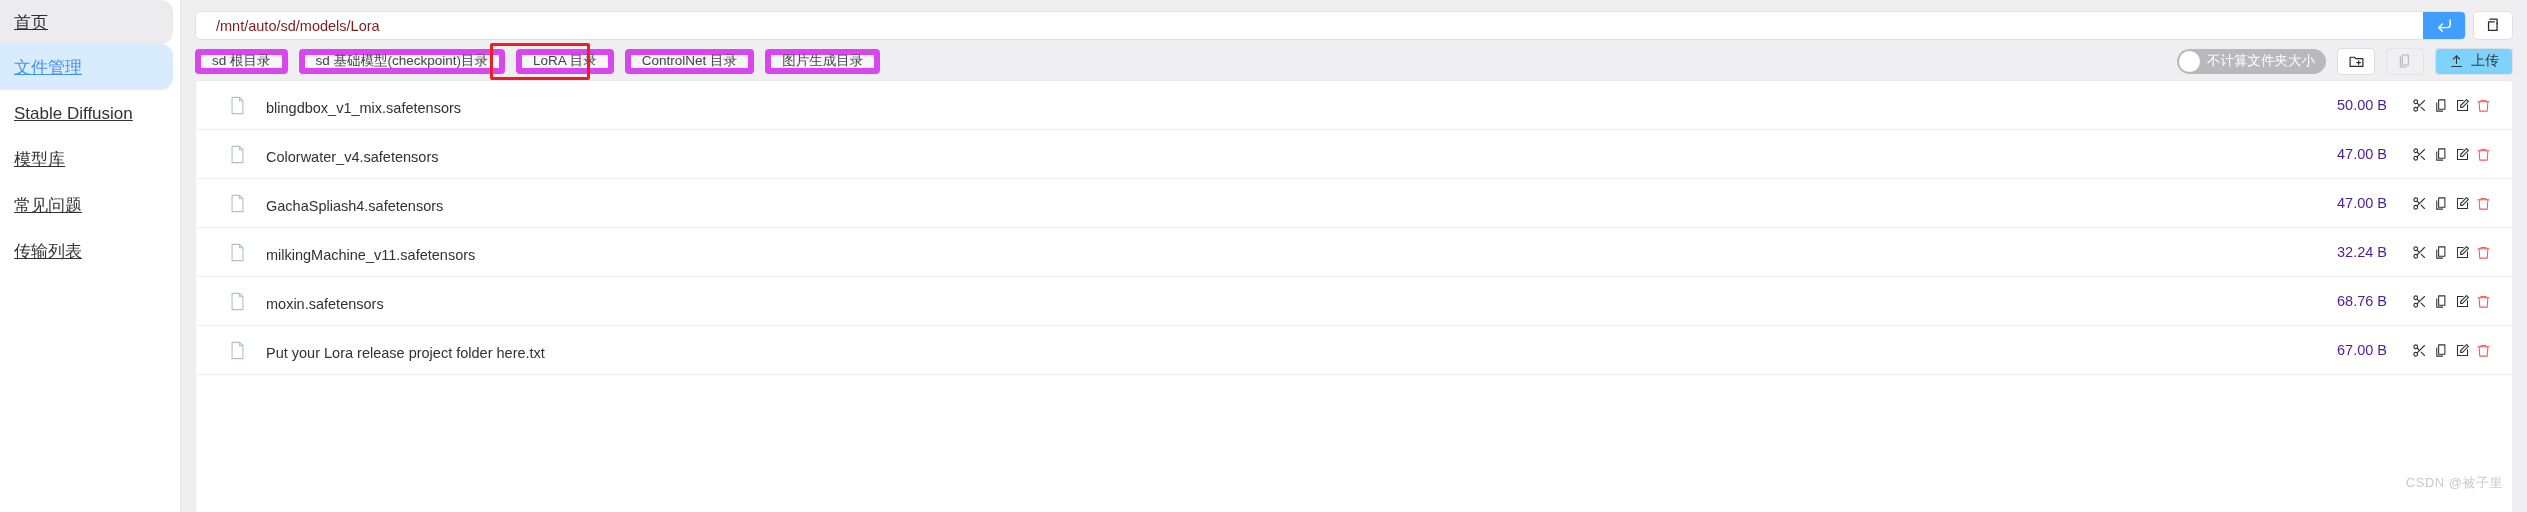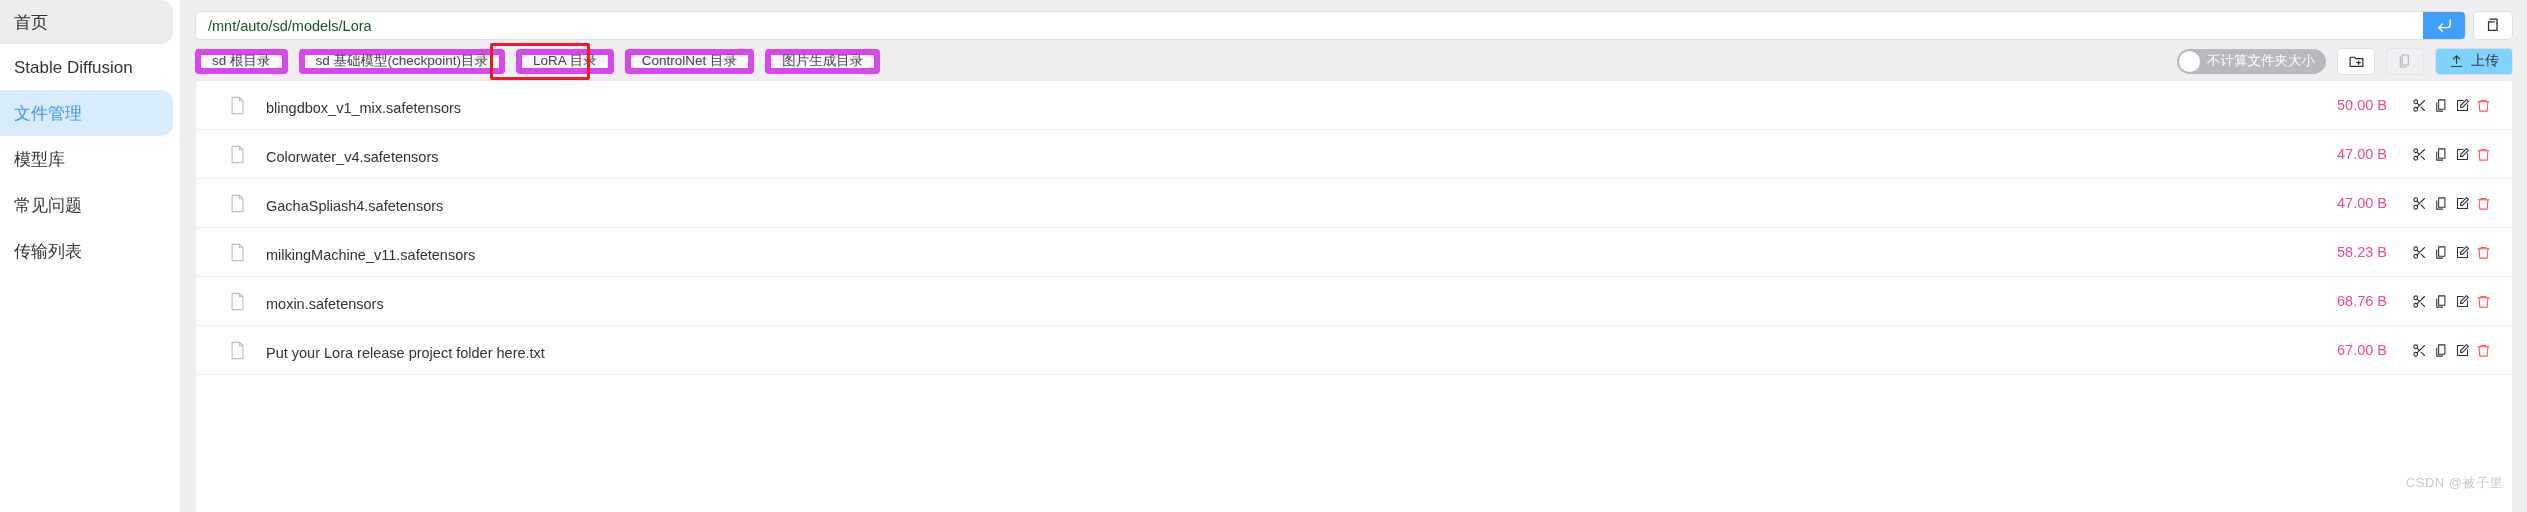--- a/index.html
+++ b/index.html
@@ -33,20 +33,21 @@
     height: 46px;
     display: flex;
     align-items: center;
     padding-left: 14px;
     font-size: 17px;
     color: #333333;
     border-radius: 0 10px 10px 0;
     margin-right: 7px;
     white-space: nowrap;
     cursor: pointer;
+    text-decoration: underline;
   }
   .nav-item.home {
     background: #ececee;
     color: #2f2f33;
     border-radius: 0 12px 12px 0;
     height: 44px;
   }
   .nav-item.active {
     background: #d9ecfd;
     color: #3f93f0;
@@ -81,22 +82,22 @@
     border: 1px solid #dcdfe6;
     border-radius: 5px;
     overflow: hidden;
   }
   .path-input {
     flex: 1;
     border: none;
     outline: none;
     background: transparent;
     font-size: 14.5px;
-    color: #14532d;
-    padding: 0 12px;
+    color: #7f1d1d;
+    padding: 0 20px;
     font-family: "Liberation Sans", sans-serif;
   }
   .enter-btn {
     width: 42px;
     background: #409eff;
     display: flex;
     align-items: center;
     justify-content: center;
     cursor: pointer;
     border: none;
@@ -221,21 +222,21 @@
     color: #303133;
     flex: 1;
     padding-left: 7px;
     white-space: nowrap;
     overflow: hidden;
     text-overflow: ellipsis;
     margin-top: 6px;
   }
   .file-size {
     font-size: 14.5px;
-    color: #ec4899;
+    color: #4c1d95;
     text-align: right;
     width: 92px;
     white-space: nowrap;
   }
   .row-actions {
     display: flex;
     align-items: center;
     width: 125px;
     justify-content: space-between;
     padding: 0 18px 0 22px;
@@ -255,25 +256,25 @@
 </style>
 </head>
 <body>
 
 <div class="app">
 
   <nav class="sidebar">
     <div class="nav-item home">
       <span class="nav-label">首页</span>
     </div>
+    <div class="nav-item active">
+      <span class="nav-label">文件管理</span>
+    </div>
     <div class="nav-item">
       <span class="nav-label">Stable Diffusion</span>
-    </div>
-    <div class="nav-item active">
-      <span class="nav-label">文件管理</span>
     </div>
     <div class="nav-item">
       <span class="nav-label">模型库</span>
     </div>
     <div class="nav-item">
       <span class="nav-label">常见问题</span>
     </div>
     <div class="nav-item">
       <span class="nav-label">传输列表</span>
     </div>
@@ -479,21 +480,21 @@
       </div>
 
       <div class="file-row">
         <span class="file-icon">
           <svg width="17" height="19" viewBox="0 0 24 28" fill="none" stroke="#aebfcd" stroke-width="1.6" stroke-linejoin="round">
             <path d="M4 2h11l5 5v19H4z"></path>
               <path d="M15 2v5h5"></path>
           </svg>
         </span>
         <span class="file-name">milkingMachine_v11.safetensors</span>
-        <span class="file-size">58.23 B</span>
+        <span class="file-size">32.24 B</span>
         <span class="row-actions">
           <span class="act">
             <svg width="15" height="15" viewBox="0 0 24 24" fill="none" stroke="#303133" stroke-width="1.7" stroke-linecap="round" stroke-linejoin="round">
               <circle cx="6" cy="6" r="3"></circle>
                 <circle cx="6" cy="18" r="3"></circle>
               <line x1="20" y1="4" x2="8.12" y2="15.88"></line>
                 <line x1="14.47" y1="14.48" x2="20" y2="20"></line>
               <line x1="8.12" y1="8.12" x2="12" y2="12"></line>
             </svg>
           </span>

